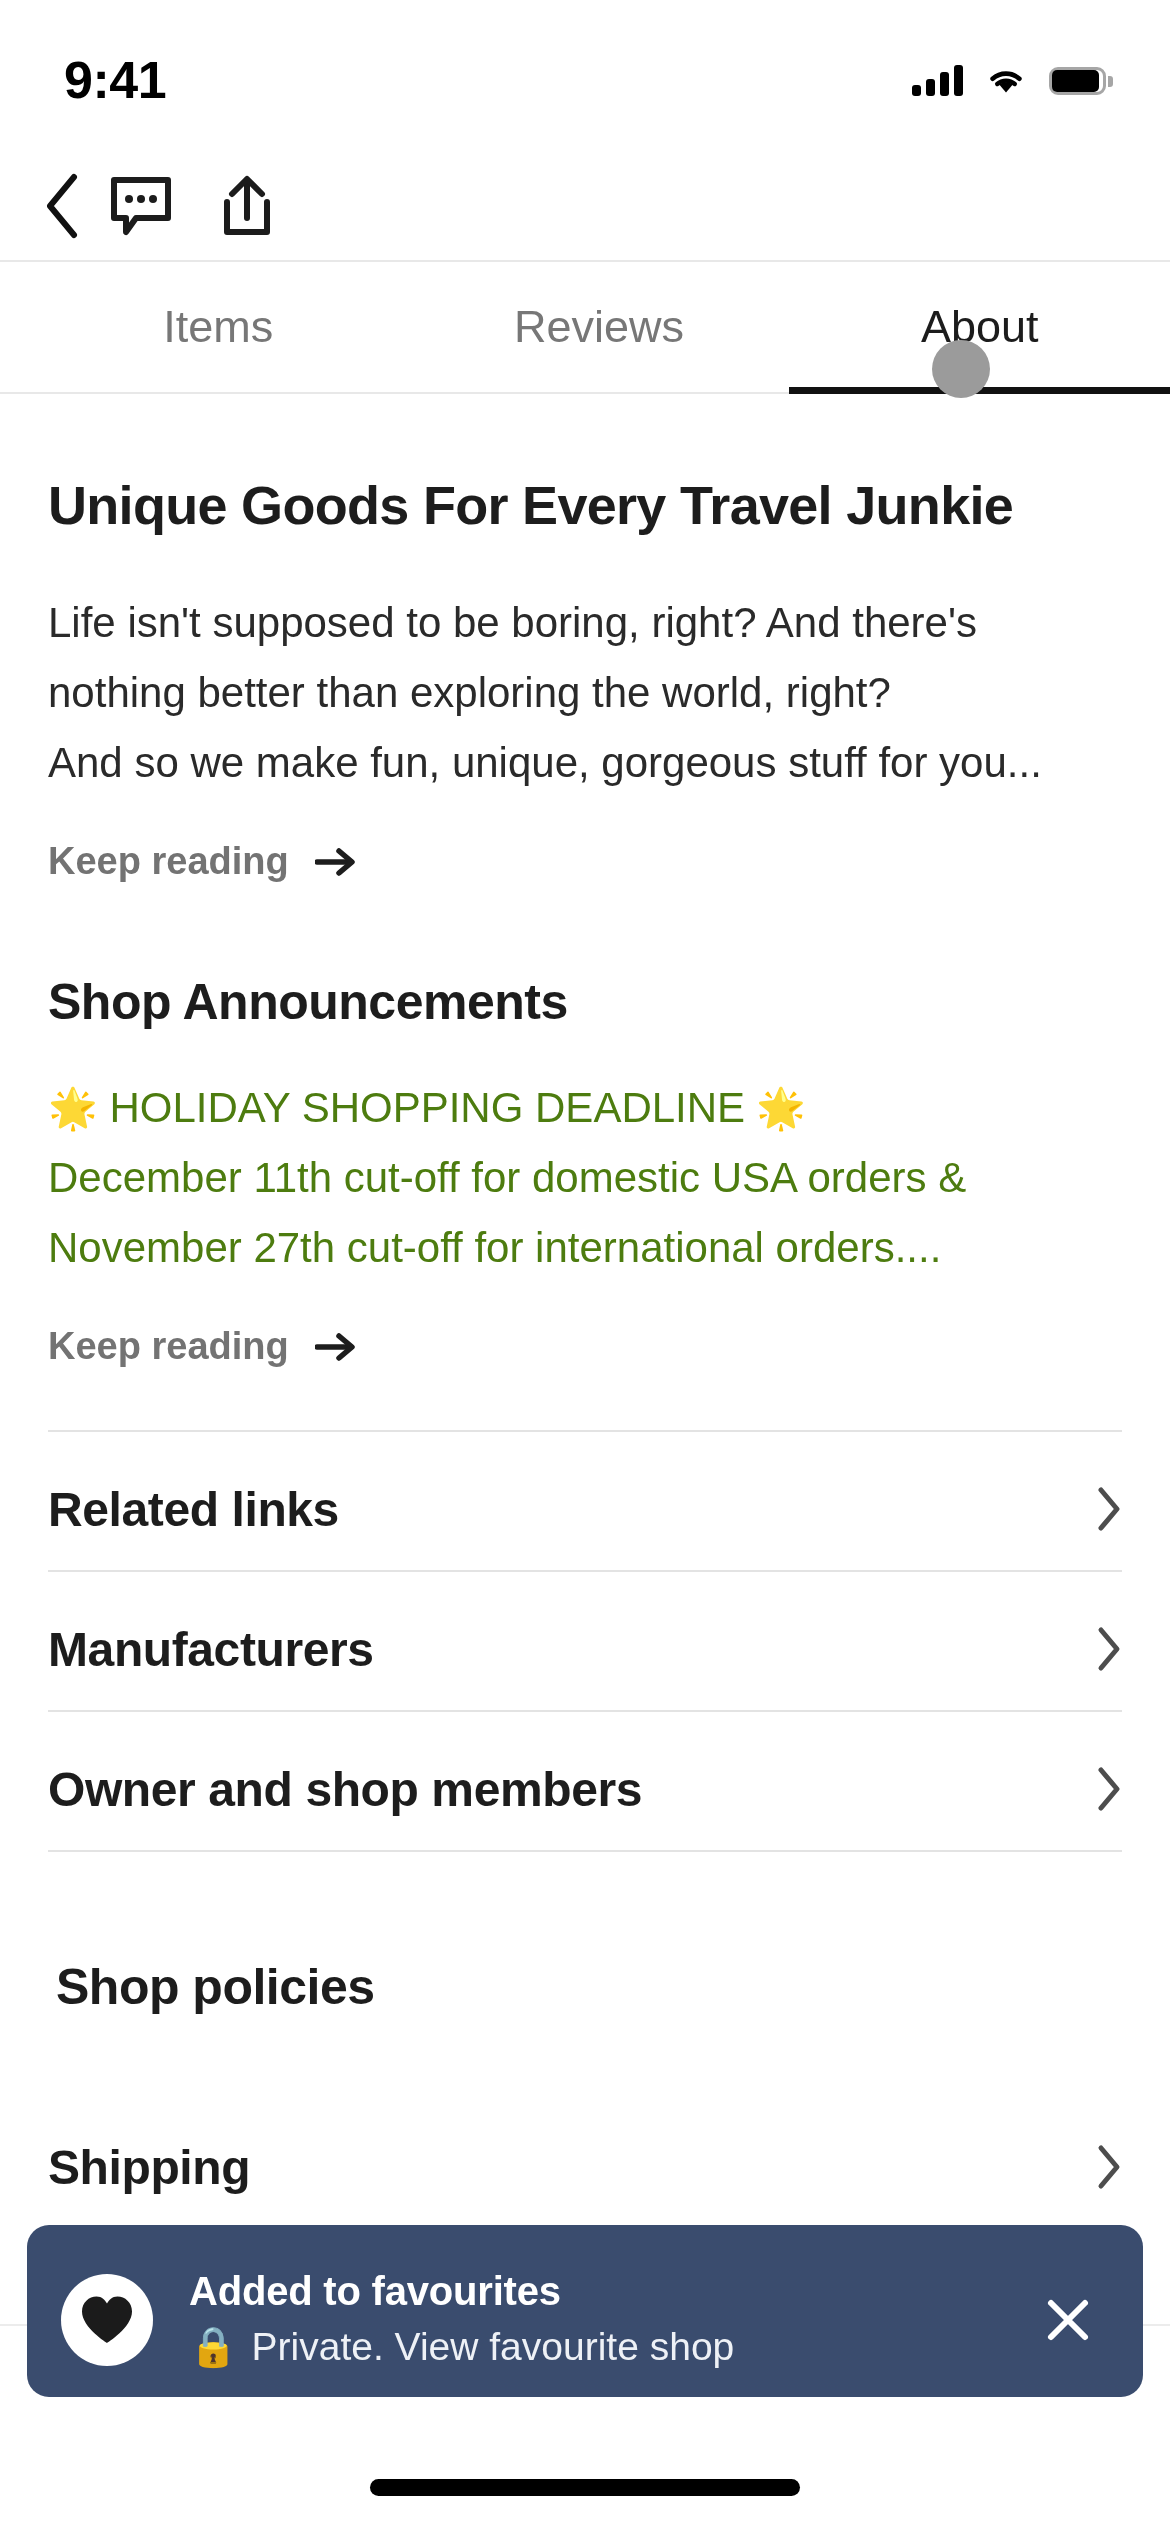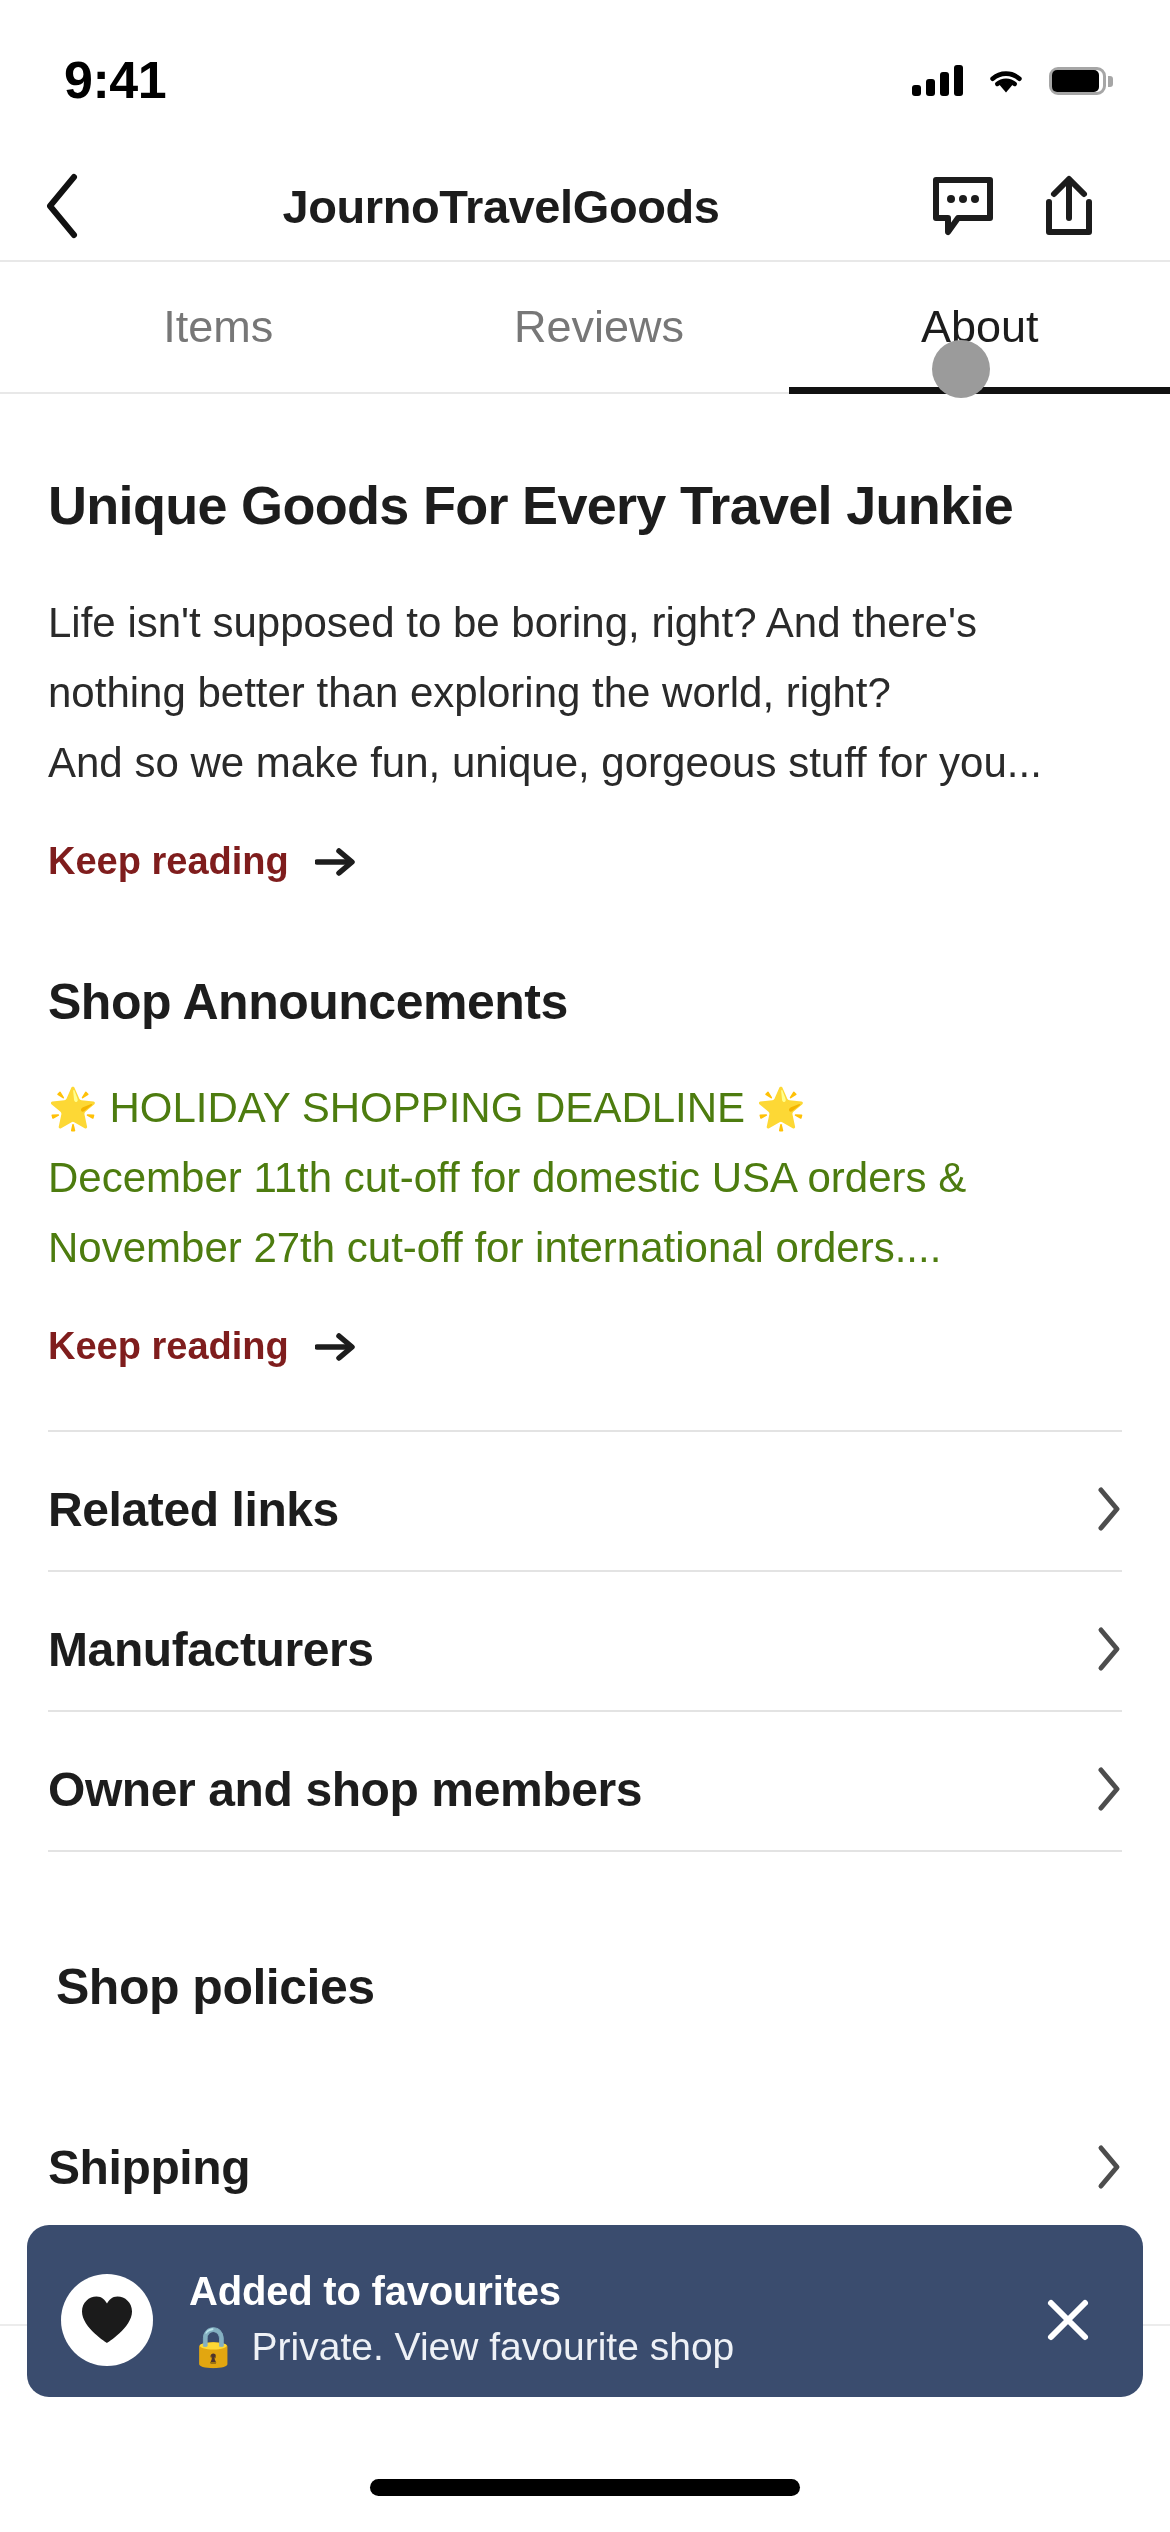--- a/index.html
+++ b/index.html
@@ -92,21 +92,21 @@
   }
   h2.section-title {
     font-size:50px; font-weight:700; color:#1d1d1d;
     letter-spacing:-0.5px;
   }
   .body-text {
     font-size:42px; line-height:70px; color:#2a2a2a; margin-top:52px;
   }
   .keep-reading {
     display:flex; align-items:center; gap:26px;
-    font-size:38px; font-weight:700; color:#7f1d1d; margin-top:42px;
+    font-size:38px; font-weight:700; color:#737373; margin-top:42px;
   }
   .announce { margin-top:90px; }
   .announce-body { font-size:42px; line-height:70px; color:#4d7c0f; margin-top:42px; }
   .emoji { font-size:40px; }
 
   .divider { height:2px; background:#e3e3e3; margin:62px 48px 0 48px; }
 
   .linkrow {
     height:124px; margin:16px 48px;
     display:flex; align-items:center; justify-content:space-between;
@@ -178,21 +178,20 @@
       </div>
     </div>
   </div>
 
   <div class="navbar">
     <div class="nav-back">
       <svg width="40" height="66" viewBox="0 0 40 66">
         <path d="M32 4 L8 33 L32 62" stroke="#111" stroke-width="6" fill="none" stroke-linecap="round" stroke-linejoin="round"></path>
       </svg>
     </div>
-    <div class="nav-title">JournoTravelGoods</div>
     <div class="nav-actions">
       <svg width="62" height="60" viewBox="0 0 62 60">
         <path d="M4 4 H58 V42 H26 L16 56 V42 H4 Z" stroke="#1c1c1c" stroke-width="6" fill="none" stroke-linejoin="round"></path>
         <circle cx="19" cy="23" r="4" fill="#1c1c1c"></circle>
         <circle cx="31" cy="23" r="4" fill="#1c1c1c"></circle>
         <circle cx="43" cy="23" r="4" fill="#1c1c1c"></circle>
       </svg>
       <svg width="58" height="64" viewBox="0 0 58 64">
         <path d="M29 44 V6" stroke="#1c1c1c" stroke-width="6" stroke-linecap="round"></path>
         <path d="M14 20 L29 5 L44 20" stroke="#1c1c1c" stroke-width="6" fill="none" stroke-linecap="round" stroke-linejoin="round"></path>

